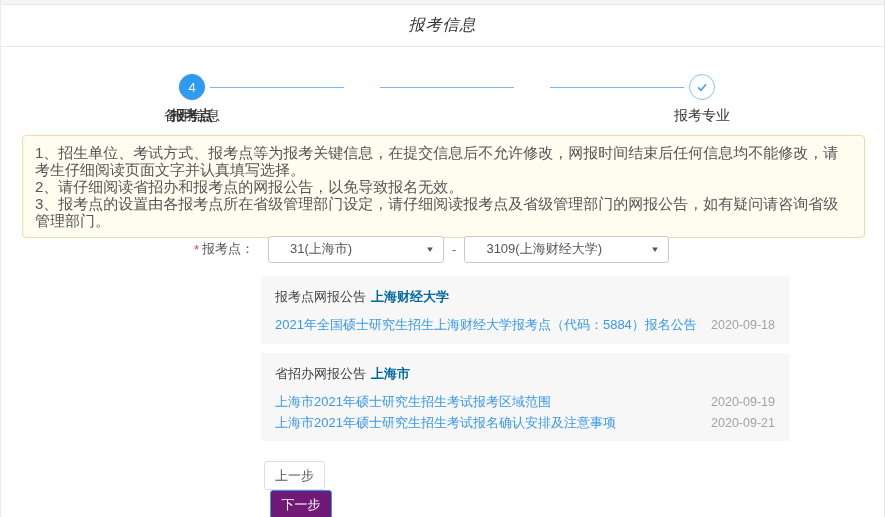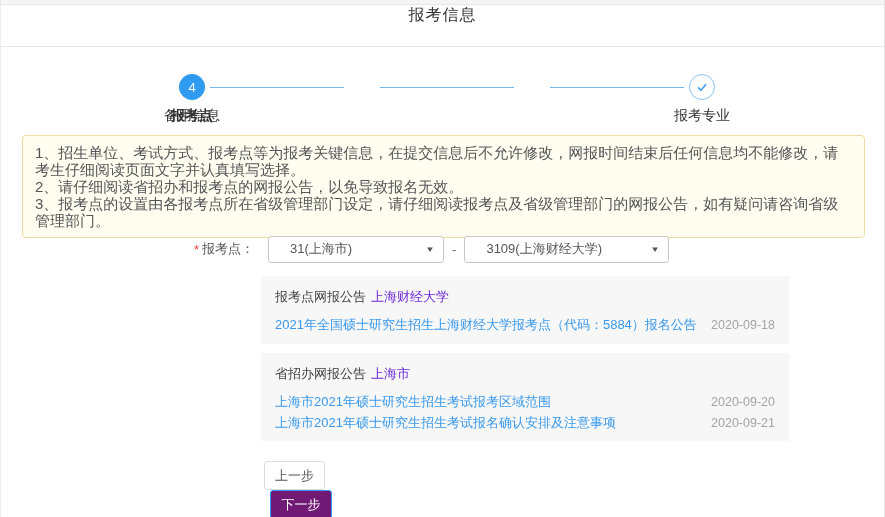--- a/index.html
+++ b/index.html
@@ -12,22 +12,22 @@
   .page {
     position: absolute; inset: 0;
     background: #fff;
     border-left: 1px solid #ececec;
     border-right: 1px solid #e4e4e4;
     overflow: hidden;
   }
   
   .top-strip { height: 5px; background: #f5f5f5; border-bottom: 1px solid #e6e6e6; }
   .header-bar {
-    height: 42px; display: flex; justify-content: center;
-    border-bottom: 1px solid #e8e8e8; background: #fff;
+    height: 42px; display: flex; align-items: center; justify-content: center;
+    border-bottom: 1px solid #e8e8e8; background: #fff; font-style: italic;
   }
   .header-title { font-size: 16px; color: #333; letter-spacing: 1px; }
 
   
   .stepper { position: absolute; left: 106px; top: 74px; width: 680px; height: 48px; }
   .step { position: absolute; top: 0; width: 170px; text-align: center; }
   .step:nth-child(1) { left: 0; }
   .step:nth-child(2) { left: 170px; }
   .step:nth-child(3) { left: 340px; }
   .step:nth-child(4) { left: 510px; }
@@ -75,21 +75,21 @@
   .dash { margin: 0 8px; color: #666; }
 
   
   .panel {
     position: absolute; left: 260px; width: 528px;
     background: #f7f7f7; padding: 12px 14px; font-size: 13px;
   }
   .panel-site { top: 276px; height: 68px; }
   .panel-province { top: 353px; height: 88px; }
   .panel-head { color: #444; margin-bottom: 9px; }
-  .panel-head .hl { color: #6d28d9; margin-left: 5px; }
+  .panel-head .hl { color: #0369a1; margin-left: 5px; font-weight: bold; }
   .link-row { display: flex; align-items: center; justify-content: space-between; line-height: 20px; }
   .link-row + .link-row { margin-top: 1px; }
   .a-link { color: #3899ec; text-decoration: none; cursor: pointer; }
   .a-date { color: #a3a3a3; font-size: 12.5px; white-space: nowrap; margin-left: 12px; }
   .panel-site .link-row { margin-top: 4px; }
 
   
   .btn-row { position: absolute; left: 263px; top: 461px; display: flex; flex-direction: column; }
   .btn {
     height: 29px; border-radius: 3px; font-size: 13px;
@@ -169,21 +169,21 @@
       <span class="a-date">2020-09-18</span>
     </div>
   </div>
 
   <div class="panel panel-province">
     <div class="panel-head">
       <span>省招办网报公告</span><span class="hl">上海市</span>
     </div>
     <div class="link-row">
       <a class="a-link">上海市2021年硕士研究生招生考试报考区域范围</a>
-      <span class="a-date">2020-09-20</span>
+      <span class="a-date">2020-09-19</span>
     </div>
     <div class="link-row">
       <a class="a-link">上海市2021年硕士研究生招生考试报名确认安排及注意事项</a>
       <span class="a-date">2020-09-21</span>
     </div>
   </div>
 
   <div class="btn-row">
     <button class="btn btn-prev">上一步</button>
     <button class="btn btn-next">下一步</button>

